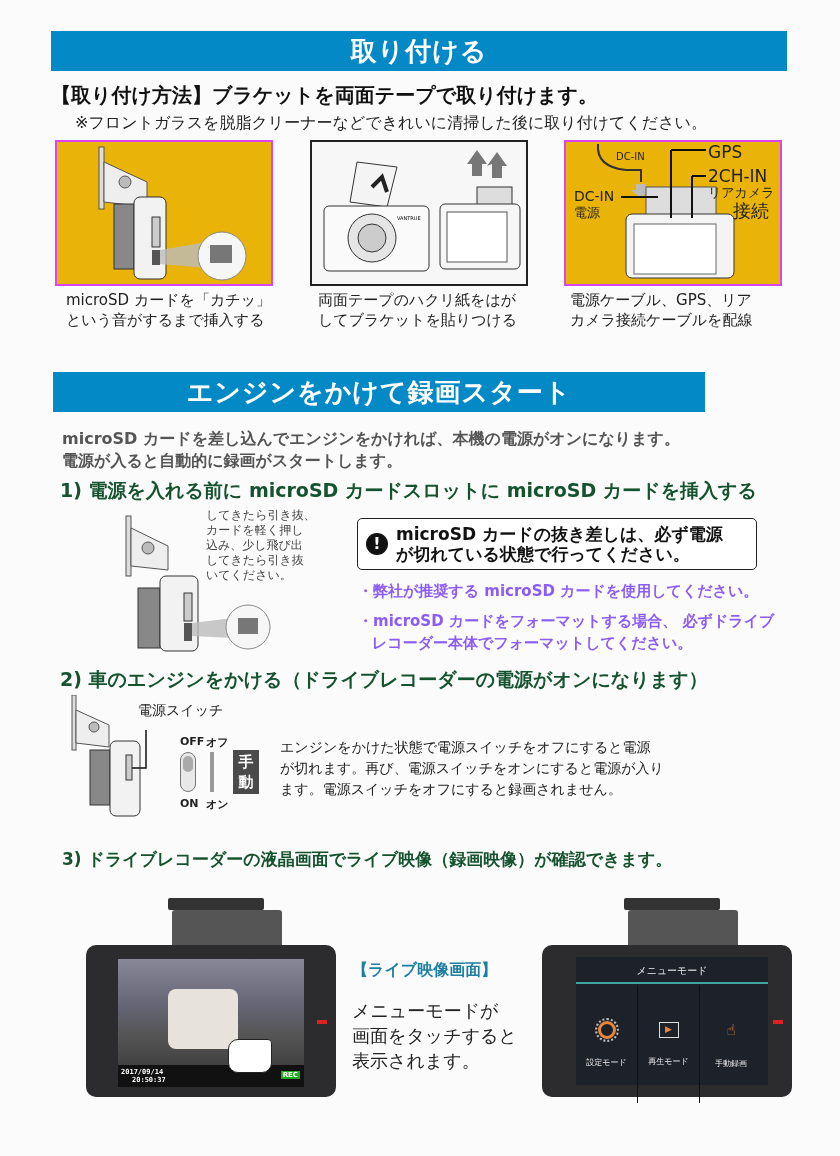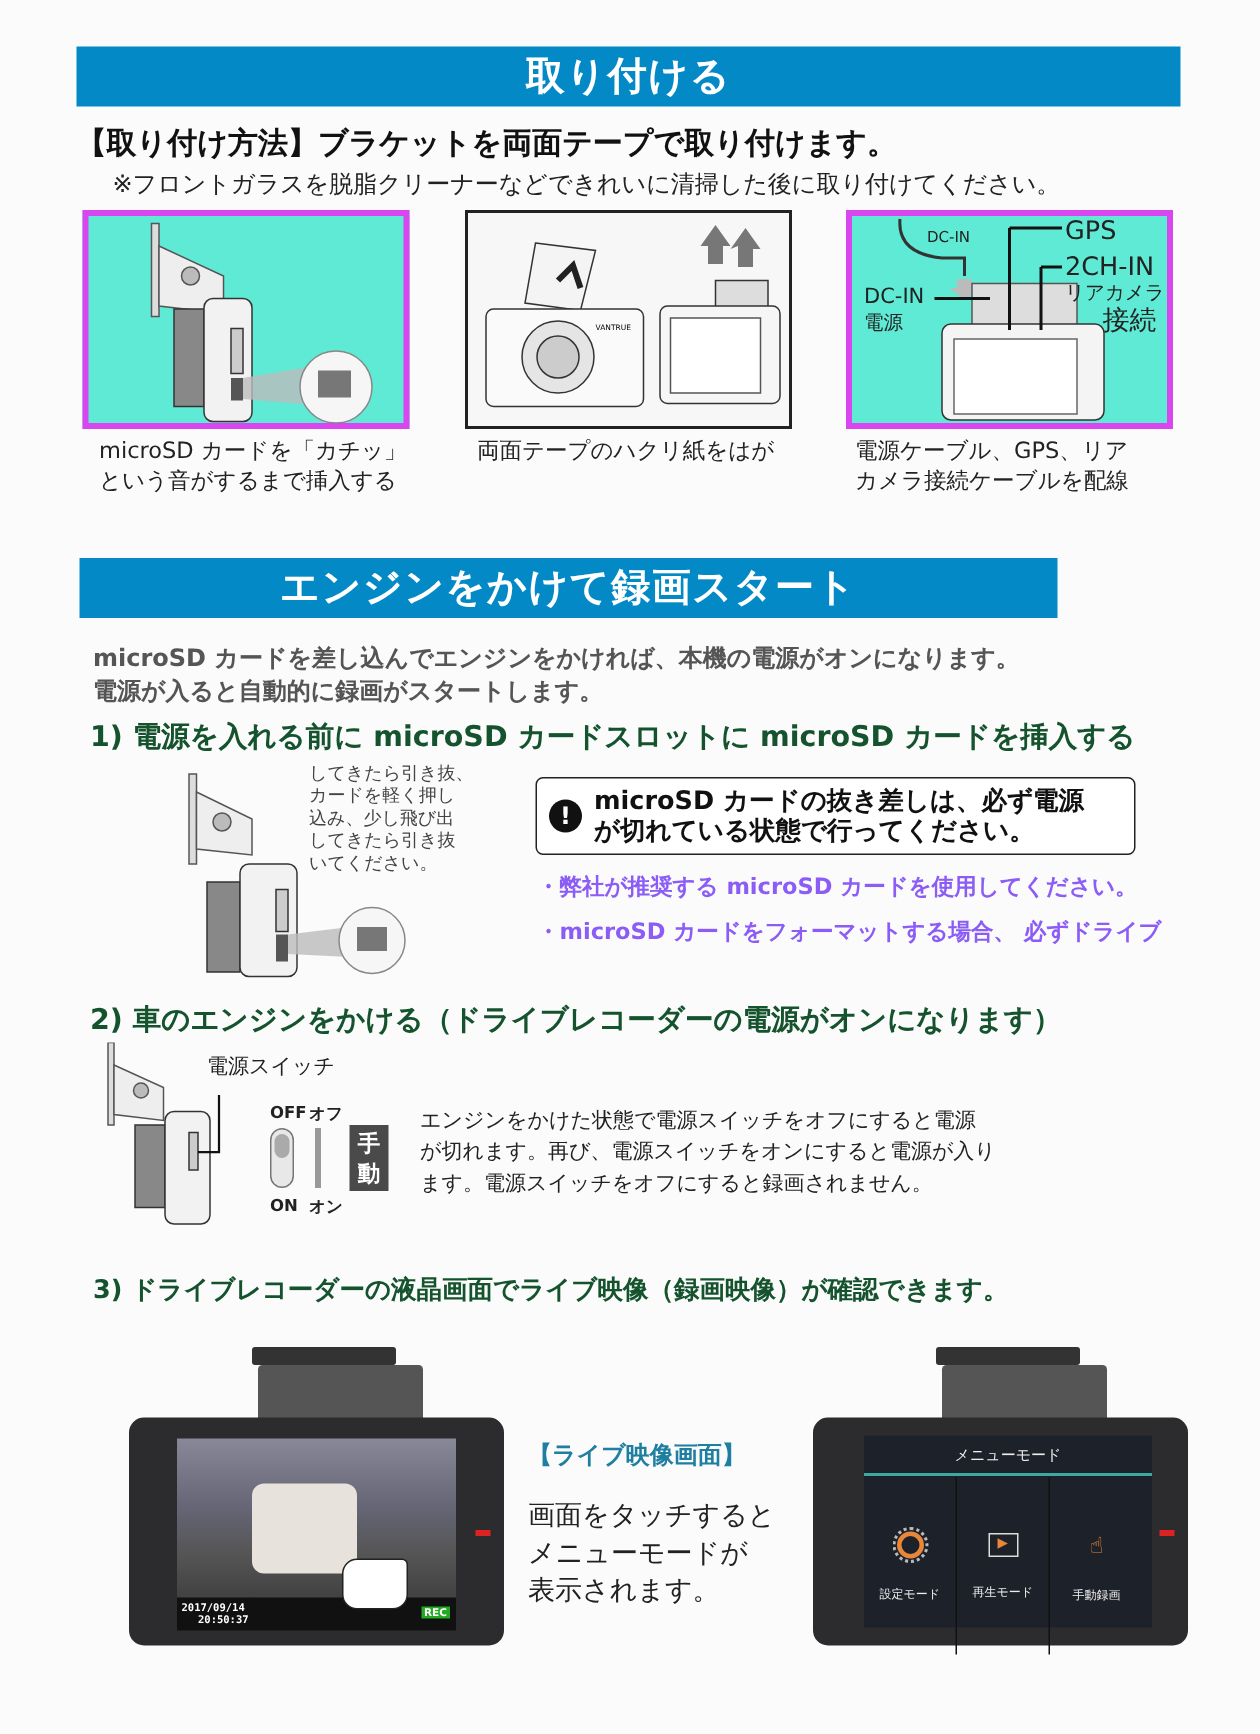--- a/index.html
+++ b/index.html
@@ -1,21 +1,21 @@
 <!DOCTYPE html>
 <html><head>
 <meta charset="utf-8">
 <style>
   * { box-sizing: border-box; margin: 0; padding: 0; }
   body { width: 840px; height: 1156px; background: #fbfbfb; font-family: "DejaVu Sans", "Liberation Sans", sans-serif; color: #222; position: relative; overflow: hidden; }
   .abs { position: absolute; }
   .band { position: absolute; left: 51px; width: 736px; height: 40px; background: #0489c7; color: #fff; font-size: 26px; font-weight: bold; text-align: center; line-height: 40px; letter-spacing: 1px; }
   .h-black { font-size: 20px; font-weight: bold; color: #111; }
   .note { font-size: 16px; color: #222; }
-  .figbox { position: absolute; border: 4px solid #d946ef; background: #5eead4; }
+  .figbox { position: absolute; border: 2px solid #d946ef; background: #eab308; }
   .figbox.dark { border: 2px solid #222; background: #f7f7f7; }
   .caption { position: absolute; font-size: 15px; line-height: 20px; color: #222; }
   .body-gray { font-size: 16px; font-weight: bold; color: #555; line-height: 22px; }
   .pink { color: #14532d; font-weight: bold; font-size: 19px; }
   .pink-light { color: #8b5cf6; font-size: 15px; line-height: 22px; font-weight: bold; }
   .warn { position: absolute; left: 357px; top: 518px; width: 400px; height: 52px; border: 1.5px solid #222; border-radius: 5px; background: #fff; display: flex; align-items: center; padding-left: 8px; }
   .warn-icon { width: 22px; height: 22px; border-radius: 50%; background: #111; color: #fff; font-weight: bold; font-size: 16px; text-align: center; line-height: 22px; margin-right: 8px; flex-shrink: 0; }
   .warn-text { font-size: 17px; font-weight: bold; line-height: 20px; color: #111; }
   .device { position: absolute; background: #2c2c2e; border-radius: 10px; }
   .screen { position: absolute; }
@@ -59,20 +59,21 @@
     <text x="85" y="78" font-size="5" font-family="DejaVu Sans, sans-serif">VANTRUE</text>
     <path d="M165 8 L175 22 L170 22 L170 34 L160 34 L160 22 L155 22 Z" fill="#777"></path>
     <path d="M185 10 L195 24 L190 24 L190 36 L180 36 L180 22 L175 24 Z" fill="#777"></path>
     <rect x="165" y="45" width="35" height="22" fill="#ddd" stroke="#333"></rect>
     <rect x="128" y="62" width="80" height="65" rx="5" fill="#f6f6f6" stroke="#333"></rect>
     <rect x="135" y="70" width="60" height="50" fill="#fff" stroke="#555"></rect>
   </svg>
 </div>
 <div class="caption" style="left:318px; top:290px;">
   <div>両面テープのハクリ紙をはが</div>
+  <div>してブラケットを貼りつける</div>
 </div>
 
 <div class="figbox" style="left:564px; top:140px; width:218px; height:146px;">
   <svg width="218" height="146">
     <path d="M32 2 Q30 25 60 28 L75 28 L75 40" stroke="#333" stroke-width="2" fill="none"></path>
     <path d="M70 42 L80 42 L80 48 L85 48 L75 56 L65 48 L70 48 Z" fill="#bbb"></path>
     <rect x="80" y="45" width="70" height="28" fill="#ddd" stroke="#555"></rect>
     <rect x="60" y="72" width="108" height="64" rx="6" fill="#f4f4f4" stroke="#333"></rect>
     <rect x="68" y="82" width="82" height="50" fill="#fff" stroke="#666"></rect>
     <line x1="105" y1="8" x2="105" y2="76" stroke="#111" stroke-width="2"></line>
@@ -124,20 +125,21 @@
 <div class="warn">
   <div class="warn-icon">!</div>
   <div class="warn-text">
     <div>microSD カードの抜き差しは、必ず電源</div>
     <div>が切れている状態で行ってください。</div>
   </div>
 </div>
 <div class="abs pink-light" style="left:358px; top:580px;">・弊社が推奨する microSD カードを使用してください。</div>
 <div class="abs pink-light" style="left:358px; top:610px;">
   <div>・microSD カードをフォーマットする場合、 必ずドライブ</div>
+  <div style="padding-left:14px;">レコーダー本体でフォーマットしてください。</div>
 </div>
 
 <div class="abs pink" style="left:60px; top:667px;">2) 車のエンジンをかける（ドライブレコーダーの電源がオンになります）</div>
 <svg class="abs" style="left:64px; top:695px;" width="90" height="125">
   <rect x="8" y="0" width="4" height="55" fill="#ddd" stroke="#555"></rect>
   <path d="M12 15 L45 30 L45 52 L12 48 Z" fill="#eee" stroke="#555"></path>
   <circle cx="30" cy="32" r="5" fill="#bbb" stroke="#555"></circle>
   <rect x="26" y="55" width="20" height="55" fill="#888" stroke="#333"></rect>
   <rect x="46" y="46" width="30" height="75" rx="6" fill="#f2f2f2" stroke="#333"></rect>
   <rect x="62" y="60" width="6" height="25" fill="#ccc" stroke="#333"></rect>
@@ -173,22 +175,22 @@
     <div class="abs" style="left:3px; bottom:11px; color:#fff; font-size:7px; font-weight:bold; font-family:'DejaVu Sans Mono',monospace;">2017/09/14</div>
     <div class="abs" style="left:14px; bottom:3px; color:#fff; font-size:7px; font-weight:bold; font-family:'DejaVu Sans Mono',monospace;">20:50:37</div>
     <div class="abs" style="right:4px; bottom:8px; background:#2a2; color:#fff; font-size:7px; font-weight:bold; padding:0 2px;">REC</div>
     <div class="abs" style="left:110px; top:80px; width:44px; height:34px; background:#fff; border:1px solid #222; border-radius:10px 4px 10px 10px;"></div>
   </div>
   <div class="abs" style="right:9px; top:75px; width:10px; height:4px; background:#d22;"></div>
 </div>
 
 <div class="abs" style="left:352px; top:960px; font-size:16px; font-weight:bold; color:#1f7fa0;">【ライブ映像画面】</div>
 <div class="abs" style="left:352px; top:998px; font-size:18px; line-height:25px; color:#222;">
+  <div>メニューモードが</div>
   <div>画面をタッチすると</div>
-  <div>メニューモードが</div>
   <div>表示されます。</div>
 </div>
 
 <div class="abs" style="left:624px; top:898px; width:96px; height:12px; background:#333; border-radius:2px;"></div>
 <div class="abs" style="left:628px; top:910px; width:110px; height:40px; background:#555; border-radius:3px;"></div>
 <div class="device" style="left:542px; top:945px; width:250px; height:152px;">
   <div class="screen" style="left:34px; top:12px; width:192px; height:128px; background:#1d2129;">
     <div style="height:27px; border-bottom:2px solid #3fa7a0; color:#eee; font-size:10px; text-align:center; line-height:27px;">メニューモード</div>
     <div class="menu-cell" style="left:0;">
       <div style="width:18px; height:18px; border:3px solid #e8863a; border-radius:50%; outline:2px dotted #bbb; outline-offset:1px;"></div>

